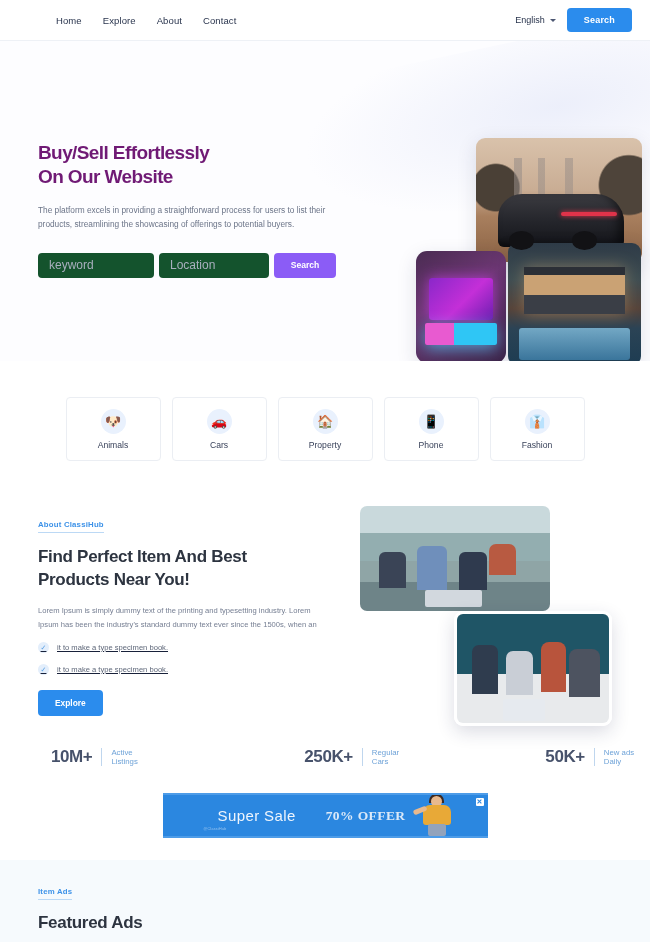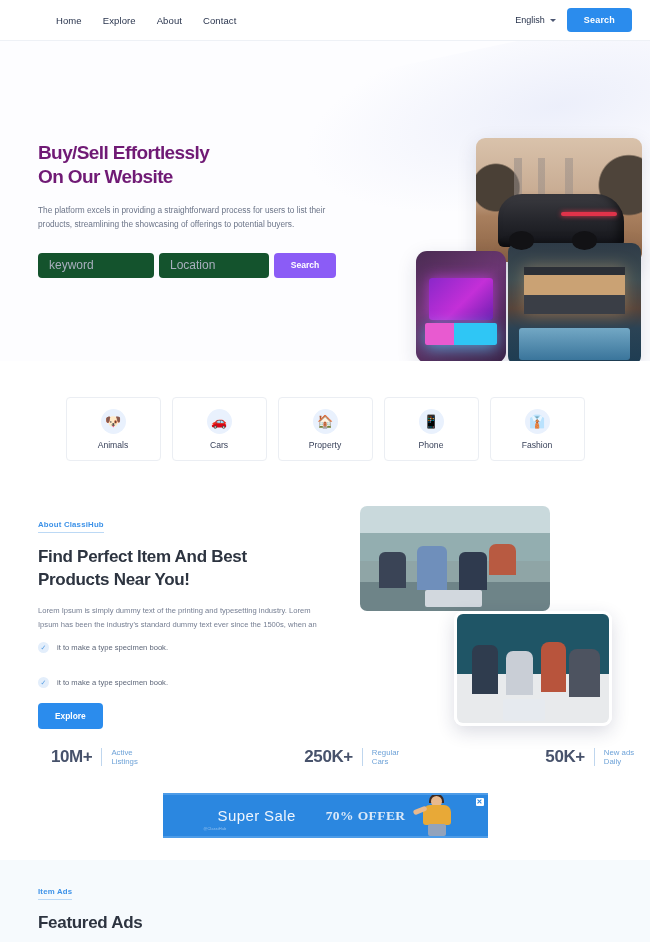--- a/index.html
+++ b/index.html
@@ -138,21 +138,21 @@
   .about-left { position:absolute; left:38px; top:12px; width:300px; }
   .eyebrow {
     display:inline-block; font-size:7.8px; font-weight:bold; color:#3d92e8;
     border-bottom:1.4px solid #bcd9f5; padding-bottom:3px; letter-spacing:.2px;
   }
   .about-h {
     margin-top:13px; font-size:17px; line-height:1.35; font-weight:bold;
     color:#2d3440; letter-spacing:-.3px;
   }
   .about-p { margin-top:12px; font-size:7.6px; line-height:1.9; color:#757e92; width:282px; }
-  .ticks { margin-top:9px; display:flex; flex-direction:column; gap:24px; }
+  .ticks { margin-top:9px; display:flex; flex-direction:column; gap:11px;text-decoration:underline; }
   .tick { display:flex; align-items:center; gap:8px; }
   .tick-c {
     width:11px;height:11px;border-radius:50%;background:#e3eefb;
     display:flex;align-items:center;justify-content:center;
     color:#5ba0e4; font-size:7px; line-height:1;
   }
   .tick-t { font-size:7.6px; color:#5d6678; }
   .explore-btn {
     margin-top:15px; background:#2b8ced; color:#fff; border:none;
     border-radius:4px; padding:8px 17px; font-size:8.4px; font-weight:bold;

